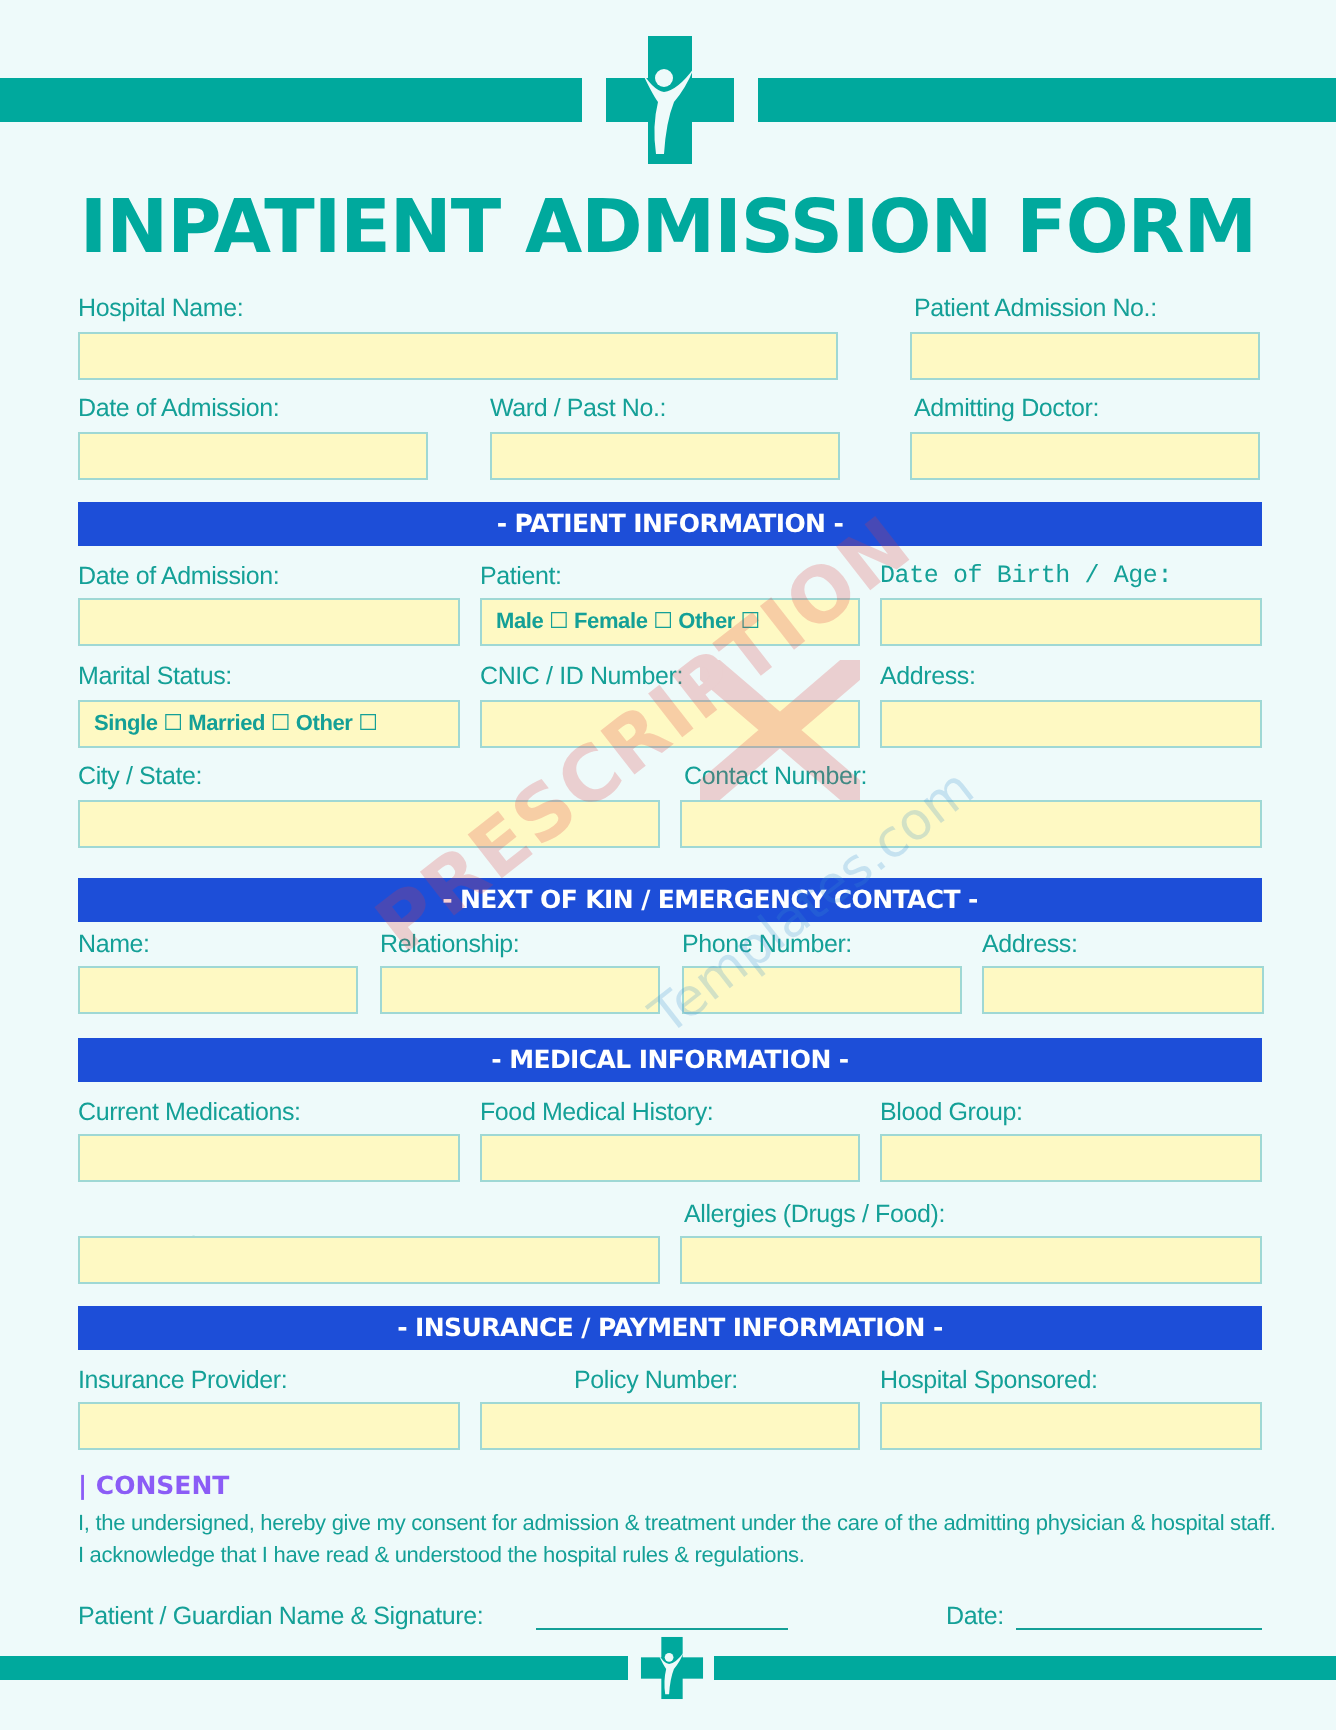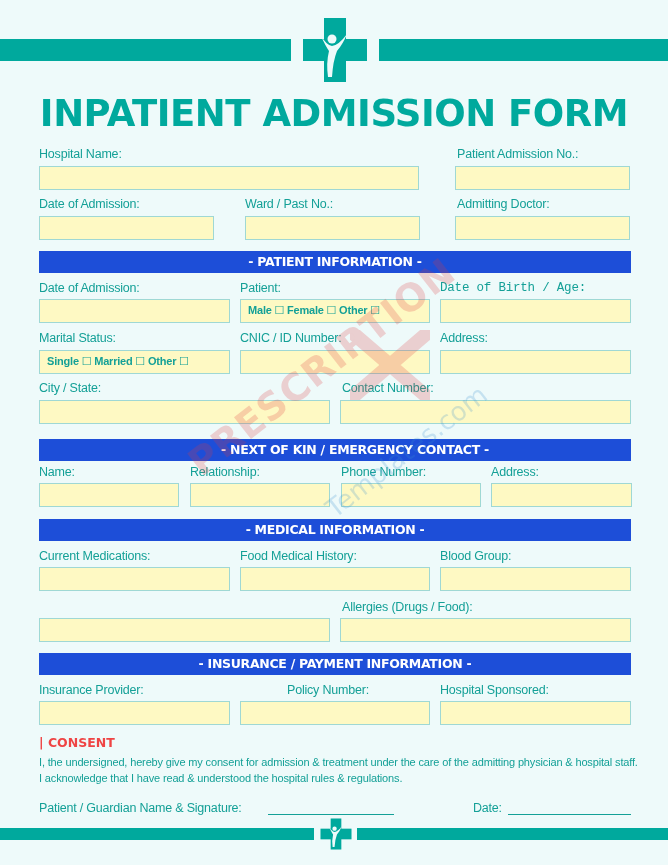--- a/index.html
+++ b/index.html
@@ -9,21 +9,21 @@
   .bar { position: absolute; background: #00a99d; }
   .title { position: absolute; left: 0; width: 668px; top: 92px; text-align: center;
            font-family: "DejaVu Sans", sans-serif; font-weight: bold; font-size: 37px;
            letter-spacing: -0.5px; color: #00a99d; }
   .lbl { position: absolute; font-size: 12.5px; color: #14a097; white-space: nowrap; letter-spacing: -0.2px; }
   .box { position: absolute; height: 24px; background: #fef9c3; border: 1px solid #9fd8d4; }
   .box .inner { position: absolute; left: 7px; top: 4px; font-size: 11px; font-weight: bold; color: #14a097; white-space: nowrap; letter-spacing: -0.2px; }
   .section { position: absolute; left: 39px; width: 592px; height: 22px; background: #1d4ed8;
              color: #ffffff; font-weight: bold; font-size: 12.5px; text-align: center; line-height: 22px;
              font-family: "DejaVu Sans", sans-serif; letter-spacing: -0.3px; }
-  .consent-head { position: absolute; left: 39px; top: 735px; font-weight: bold; font-size: 12.5px; color: #ef4444; font-family: "DejaVu Sans", sans-serif; }
+  .consent-head { position: absolute; left: 39px; top: 735px; font-weight: bold; font-size: 12.5px; color: #8b5cf6; font-family: "DejaVu Sans", sans-serif; }
   .consent-text { position: absolute; left: 39px; top: 755px; width: 600px; font-size: 11px; line-height: 15.5px; color: #14a097; letter-spacing: -0.15px; }
   .sigline { position: absolute; border-bottom: 1px solid #14a097; height: 1px; }
   .watermark { position: absolute; left: 170px; top: 330px; width: 360px; height: 220px; pointer-events: none; opacity: 0.22; }
   .wm-text1 { position: absolute; left: 10px; top: 120px; transform: rotate(-38deg); transform-origin: left top;
               font-family: "DejaVu Sans", sans-serif; font-weight: bold; font-size: 38px; color: #e0393e; letter-spacing: 1px; white-space: nowrap; }
   .wm-text2 { position: absolute; left: 150px; top: 170px; transform: rotate(-38deg); transform-origin: left top;
               font-family: "DejaVu Sans", sans-serif; font-size: 26px; color: #3a8fd0; white-space: nowrap; }
 </style>
 </head>
 <body>

